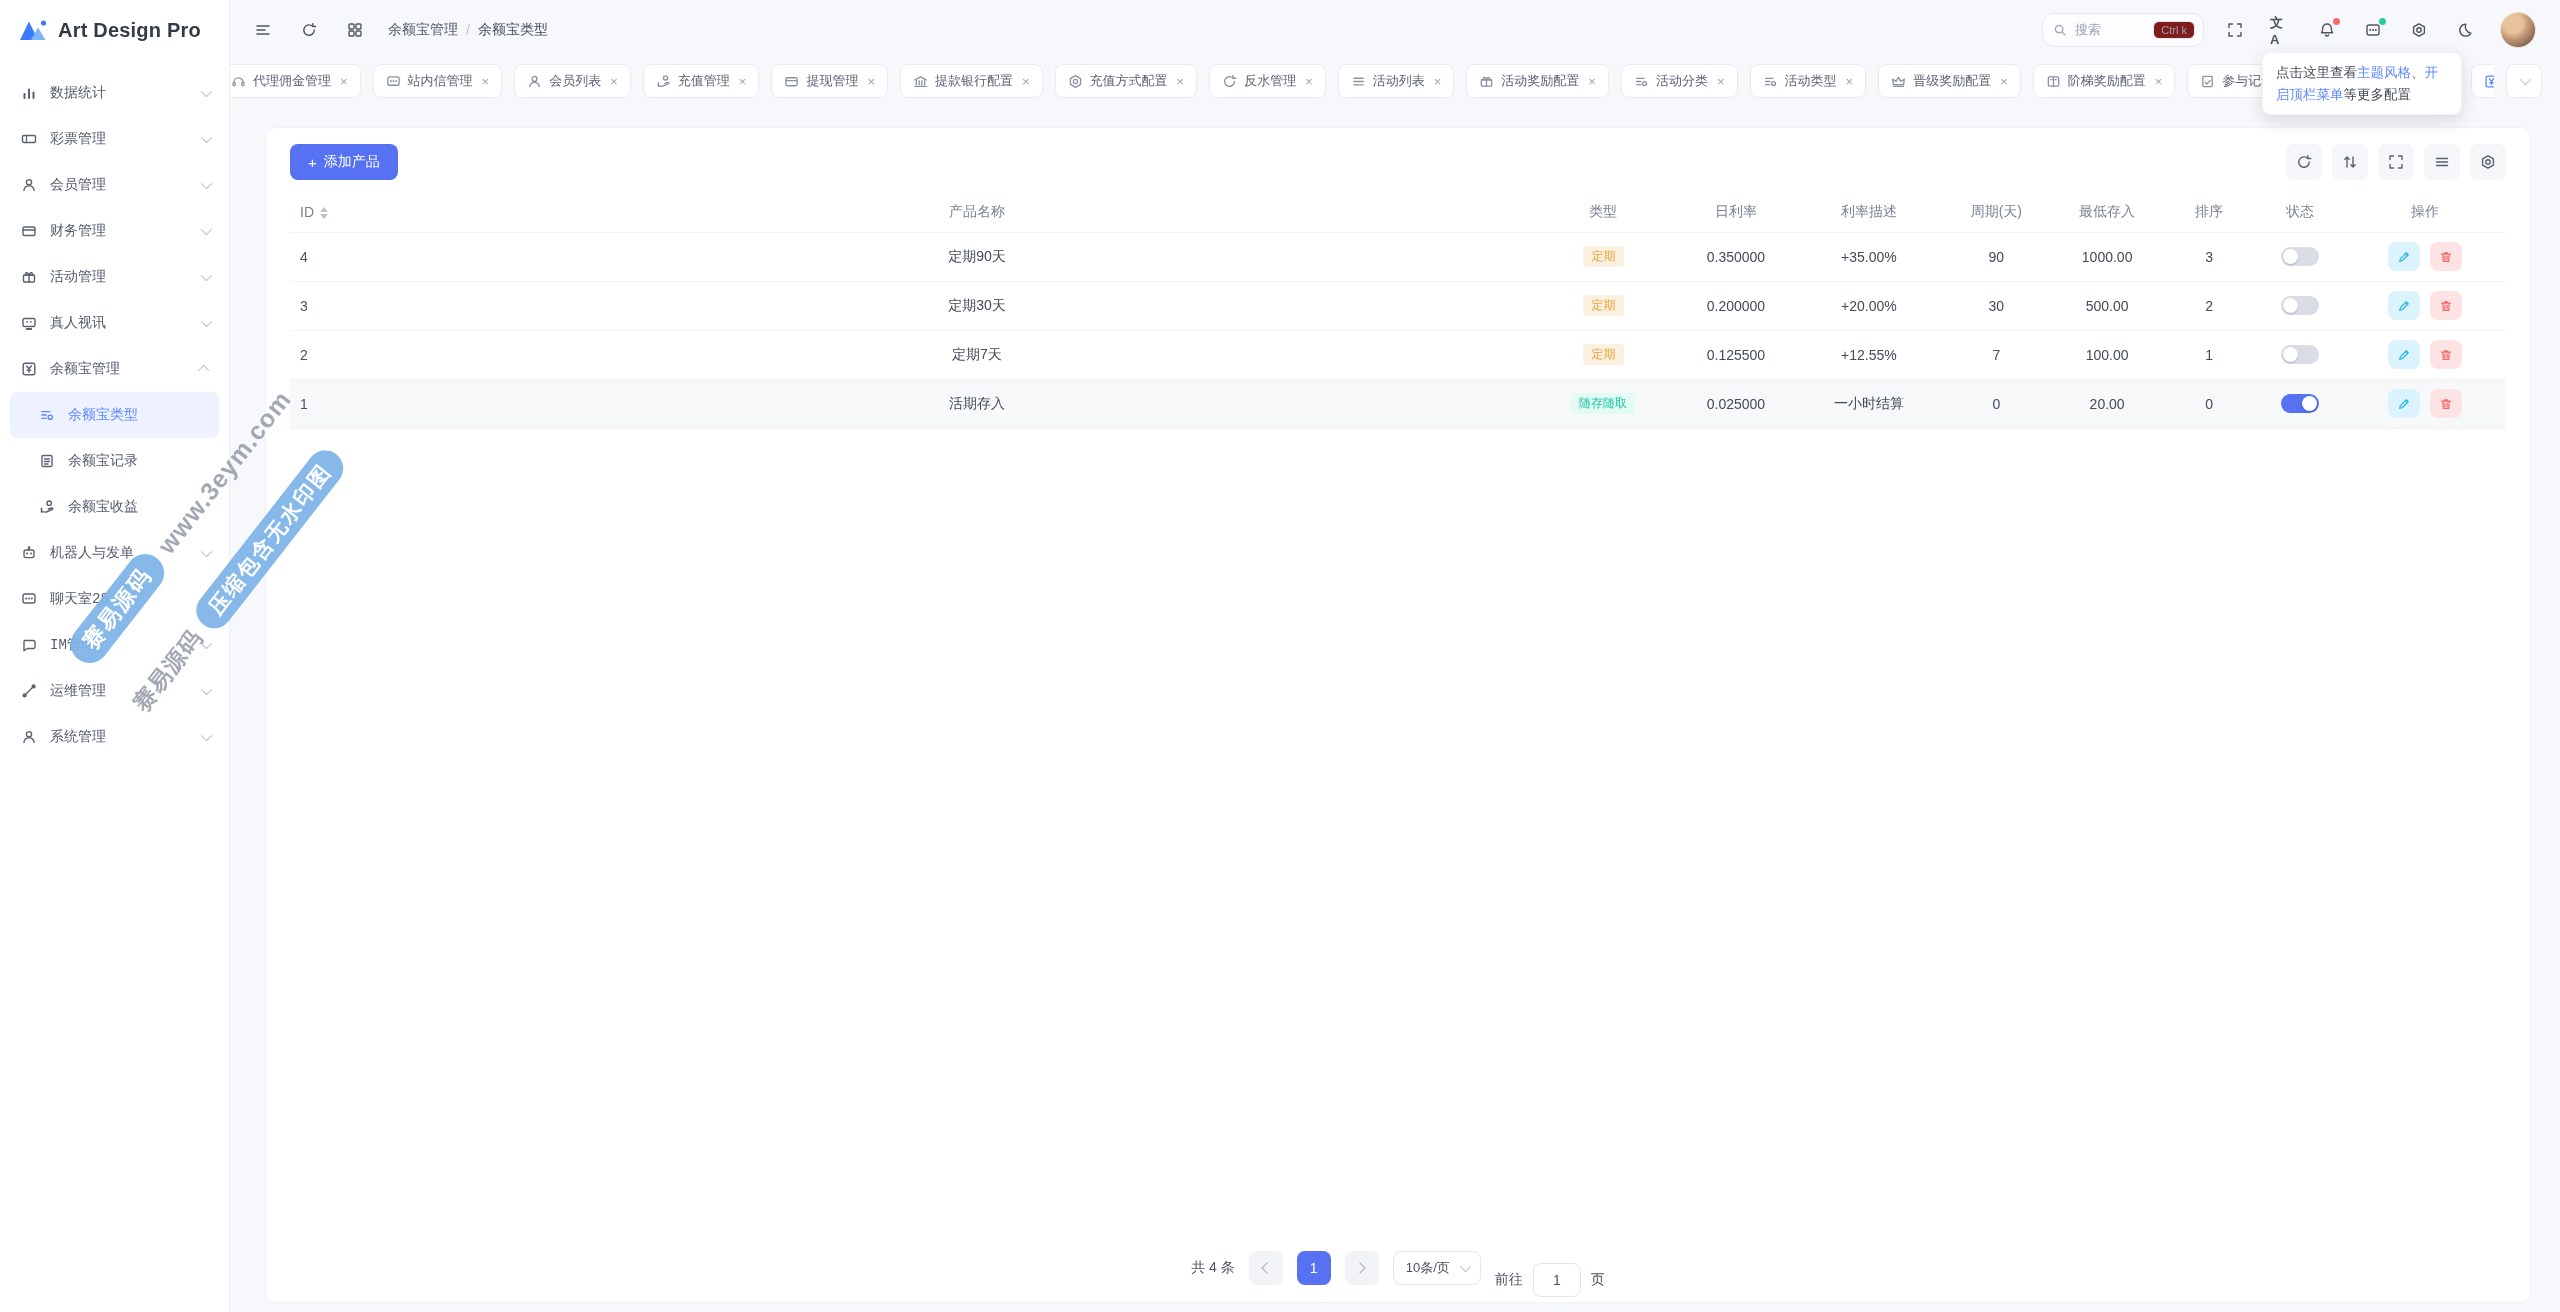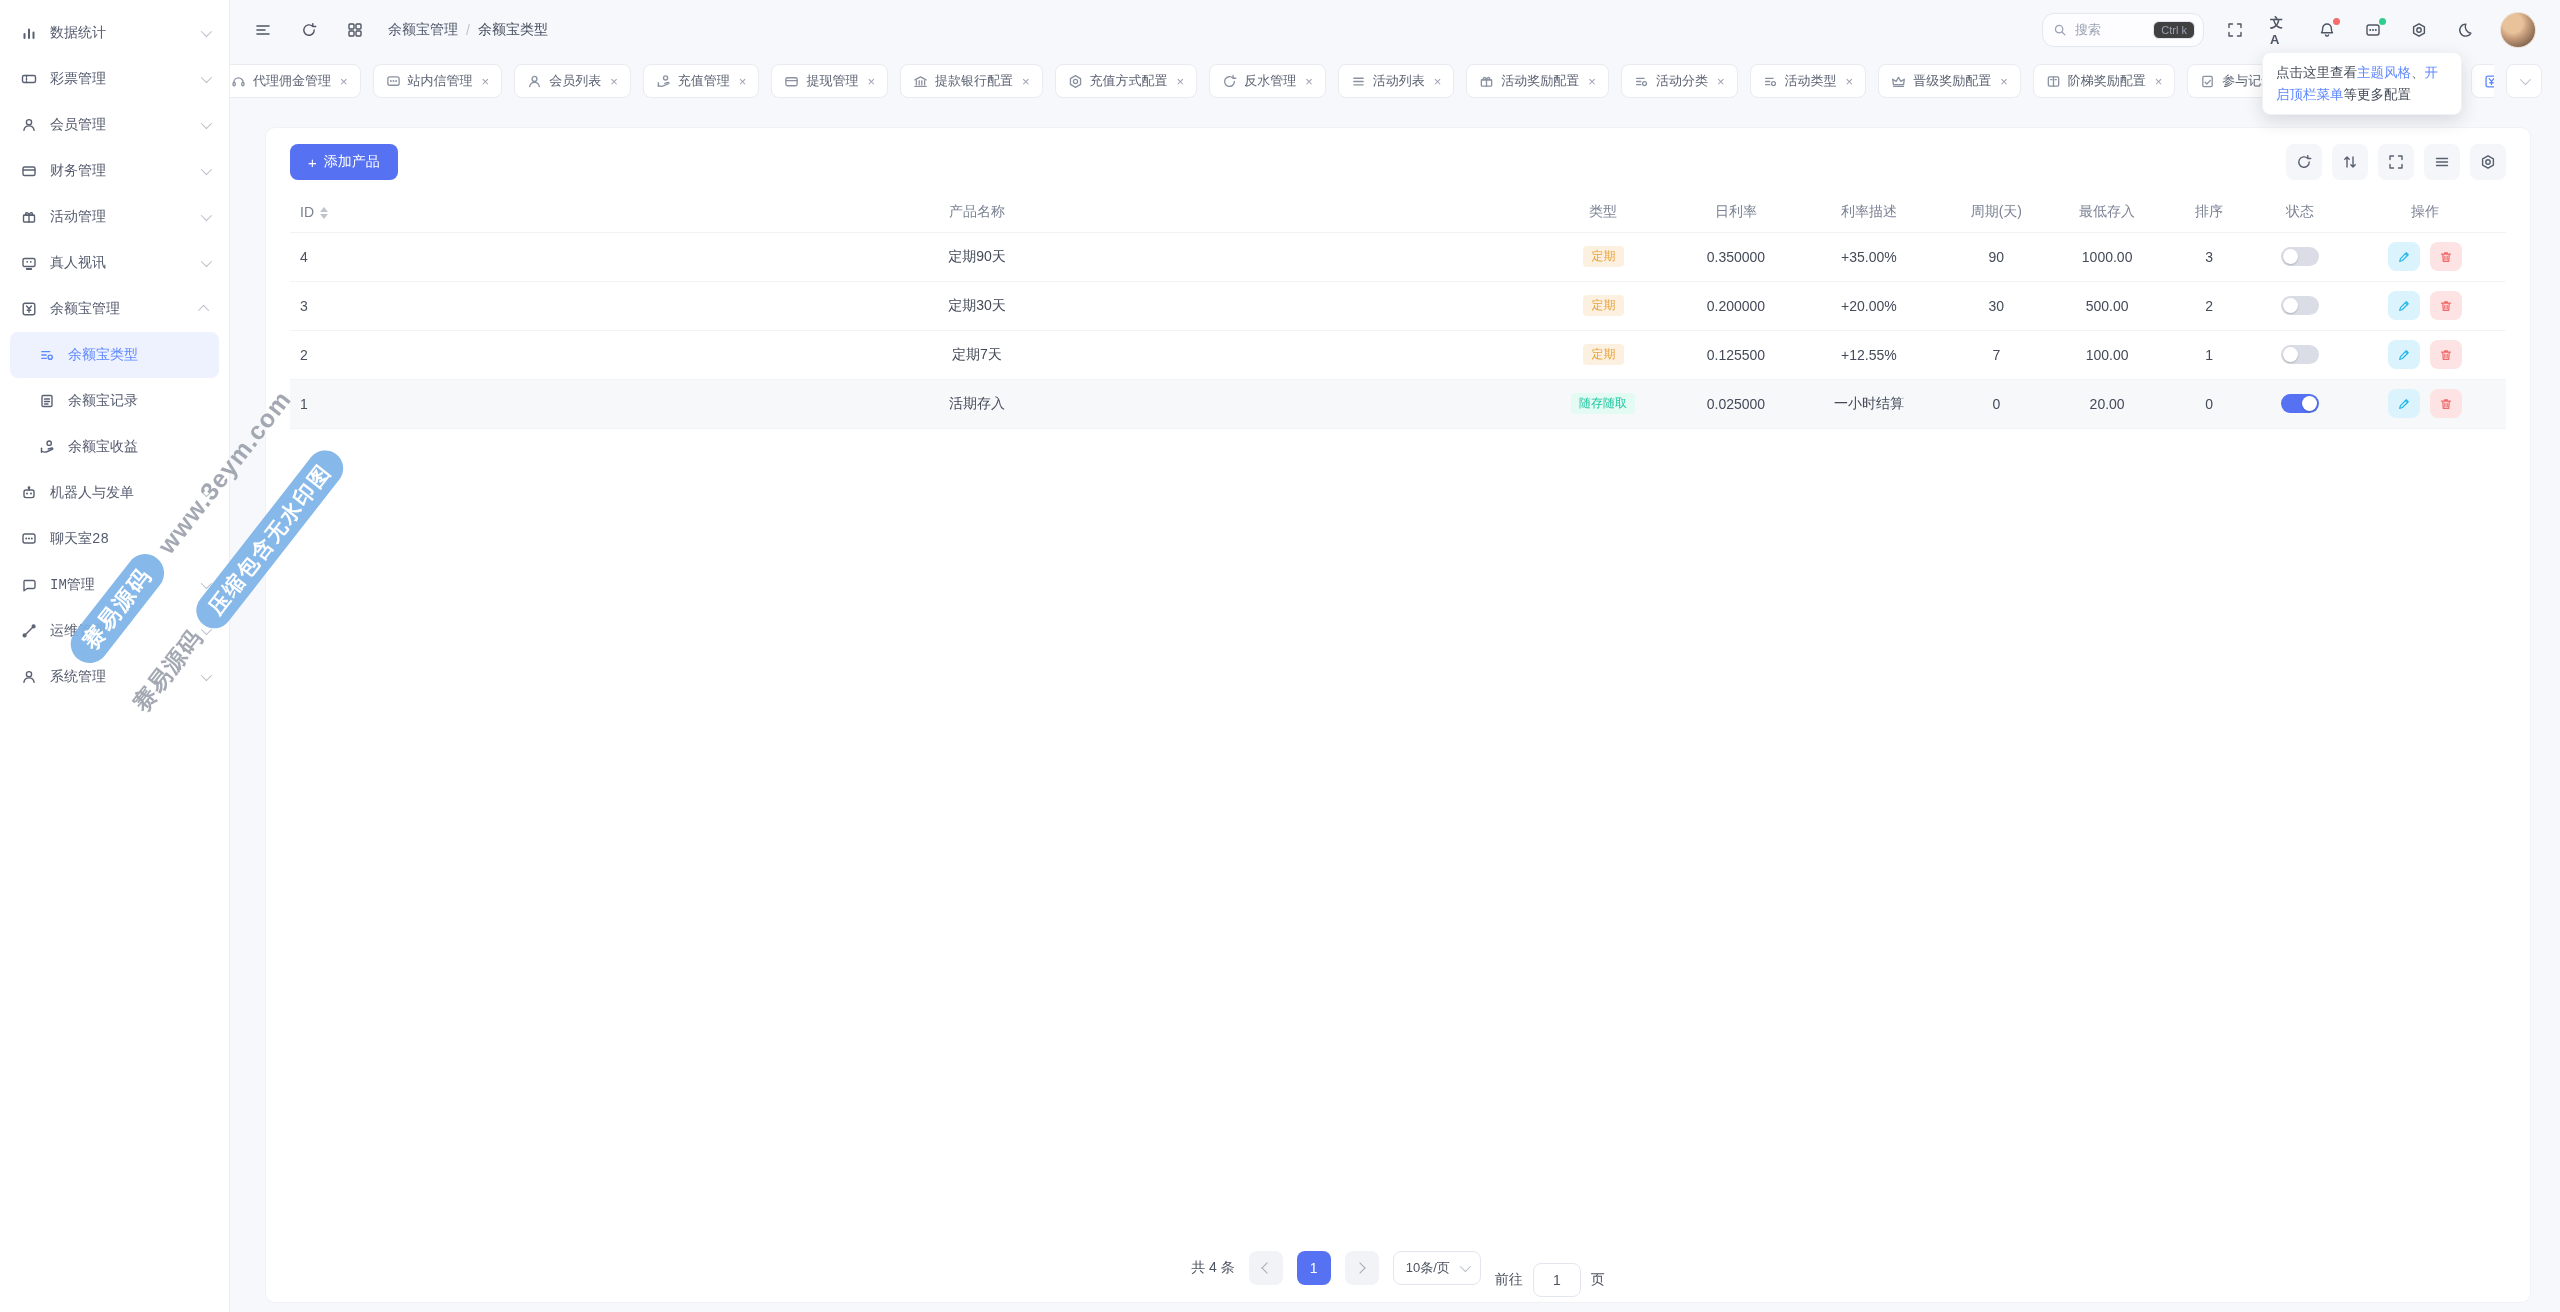--- a/index.html
+++ b/index.html
@@ -25,21 +25,21 @@
   
   .main { position:absolute; left:230px; top:0; right:0; bottom:0; }
   .header { height:60px; display:flex; align-items:center; padding:0 24px 0 20px; gap:20px; }
   .hbtn { width:26px; height:26px; display:flex; align-items:center; justify-content:center; color:#4e5562; cursor:pointer; }
   .crumb { font-size:14px; color:#51586b; display:flex; gap:8px; align-items:center; }
   .crumb .sep { color:#c0c4cf; }
   .crumb .last { color:#454c5e; }
   .hspacer { flex:1; }
   .search { width:162px; height:34px; border:1px solid #e4e7f0; background:#fdfdff; border-radius:12px; display:flex; align-items:center; gap:8px; padding:0 8px 0 10px; cursor:pointer; }
   .search .ph { font-size:13px; color:#9aa1b2; flex:1; }
-  .search kbd { font-family:"Liberation Sans",sans-serif; font-size:11px; color:#9aa1b2; border:1px solid #e4e7f0; border-radius:6px; padding:2px 7px; background:#404040; }
+  .search kbd { font-family:"Liberation Sans",sans-serif; font-size:11px; color:#9aa1b2; border:1px solid #e4e7f0; border-radius:6px; padding:2px 7px; background:#7f1d1d; }
   .hicons { display:flex; align-items:center; gap:24px; }
   .hic { position:relative; width:22px; height:22px; display:flex; align-items:center; justify-content:center; color:#4e5562; cursor:pointer; }
   .dot { position:absolute; width:7px; height:7px; border-radius:50%; top:-1px; right:-2px; }
   .dot.red { background:#f56c6c; } .dot.green { background:#2ecf8e; }
   .trans { font-size:13px; font-weight:600; color:#4e5562; }
   .avatar { width:36px; height:36px; border-radius:50%; background:radial-gradient(circle at 35% 30%, #e8c29a 0 30%, #caa07e 45%, #8a6b55 75%, #6e5242 100%); border:1px solid #eadfd2; cursor:pointer; }
 
   
   .tabbar { height:42px; display:flex; align-items:center; padding-right:18px; }
   .strip-clip { flex:1; overflow:hidden; }
@@ -108,20 +108,28 @@
   .wm-text { color:rgba(150,156,167,.88); font-weight:700; letter-spacing:1px; }
   .wm1 .wm-text { font-size:25px; }
   .wm2 .wm-text { font-size:23px; }
 </style>
 </head>
 <body>
 
 <div class="page">
 
   <aside class="sidebar">
+    <div class="logo-row">
+      <svg width="30" height="26" viewBox="0 0 30 26">
+        <path d="M2 23 L11 4.5 L20 23 Z" fill="#3d7bfd"></path>
+        <path d="M13 23 L20 10.5 L27.5 23 Z" fill="#7ab5fd"></path>
+        <circle cx="25.5" cy="6" r="2.6" fill="#3d7bfd"></circle>
+      </svg>
+      <span class="logo-title">Art Design Pro</span>
+    </div>
     <nav class="menu" id="sidebar-menu">
         <div class="s-item">
           <span class="s-ic">
             <svg class="ic" viewBox="0 0 16 16">
               <path d="M3.5 13V9M8 13V4.5M12.5 13V7.5" style="stroke-width:2"></path>
             </svg>
           </span>
           <span class="s-label">数据统计</span>
           <i class="chev"></i>
         </div>

